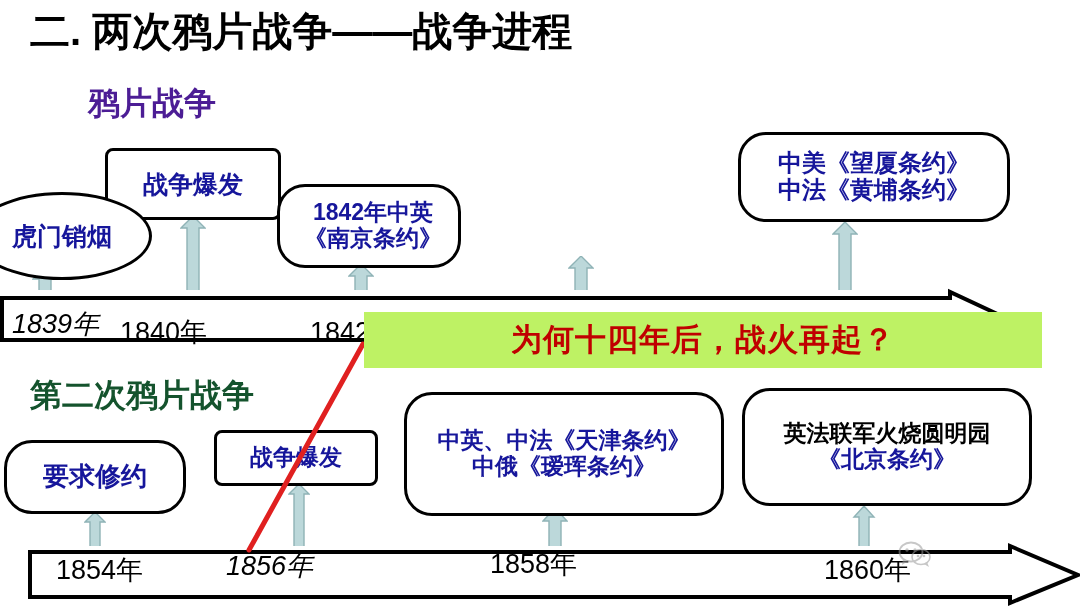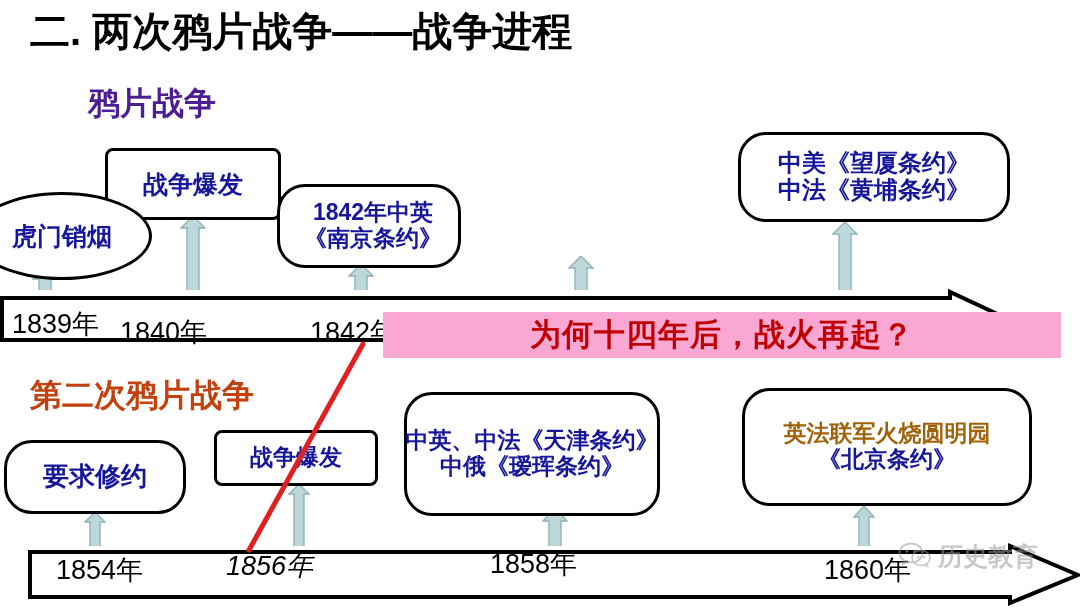--- a/index.html
+++ b/index.html
@@ -35,21 +35,21 @@
     left: 88px; top: 82px;
     font-size: 32px;
     font-weight: bold;
     color: #4c1d95;
     white-space: nowrap;
   }
   #section-title-second {
     left: 30px; top: 374px;
     font-size: 32px;
     font-weight: bold;
-    color: #c2410c;
+    color: #14532d;
     white-space: nowrap;
   }
 
   
   .box {
     box-sizing: border-box;
     background: #ffffff;
     border: 3px solid #000000;
     color: #16169b;
     font-weight: bold;
@@ -105,31 +105,31 @@
     text-align: center;
   }
   #box-war-outbreak-2 {
     left: 214px; top: 430px;
     width: 164px; height: 56px;
     font-size: 23px;
     z-index: 5;
   }
   #box-tianjin-aigun {
     left: 404px; top: 392px;
-    width: 256px; height: 124px;
+    width: 320px; height: 124px;
     font-size: 23px;
     z-index: 5;
   }
   #box-beijing {
     left: 742px; top: 388px;
     width: 290px; height: 118px;
     font-size: 23px;
     z-index: 5;
   }
-  .red-line-text { color: #a16207; }
+  .red-line-text { color: #000000; }
 
   
   .timeline {
     box-sizing: border-box;
     background: #ffffff;
   }
   #timeline-top {
     left: 0px; top: 290px;
     width: 1010px; height: 58px;
     z-index: 3;
@@ -148,23 +148,23 @@
     white-space: nowrap;
     z-index: 8;
   }
 
   
   .conn { z-index: 2; }
   .conn svg { display: block; }
 
   
   #question-banner {
-    left: 383px; top: 312px;
-    width: 678px; height: 46px;
-    background: #f9a8d4;
+    left: 364px; top: 312px;
+    width: 678px; height: 56px;
+    background: #bef264;
     display: flex;
     align-items: center;
     justify-content: center;
     z-index: 20;
   }
   #question-banner .qtext {
     color: #c00000;
     font-size: 31px;
     font-weight: bold;
     letter-spacing: 1px;
@@ -257,21 +257,21 @@
       <span class="l">中法《黄埔条约》</span>
     </span>
   </div>
 
   <div class="abs timeline" id="timeline-top">
     <svg width="1010" height="58" viewBox="0 0 1010 58">
       <polygon points="2,8 950,8 950,2 1008,29 950,56 950,50 2,50" fill="#ffffff" stroke="#000000" stroke-width="4" stroke-linejoin="miter"></polygon>
     </svg>
   </div>
 
-  <div class="abs year" style="left:12px; top:306px;">1839年</div>
+  <div class="abs year" style="left:12px; top:306px;font-style:italic;">1839年</div>
   <div class="abs year" style="left:120px; top:314px;">1840年</div>
   <div class="abs year" style="left:310px; top:314px;">1842年</div>
 
   <svg class="abs" id="red-connector" width="1080" height="608">
     <line x1="363" y1="344" x2="249" y2="550" stroke="#e02020" stroke-width="5" stroke-linecap="round"></line>
   </svg>
 
   <div class="abs" id="question-banner">
     <span class="qtext">为何十四年后，战火再起？</span>
   </div>
@@ -343,16 +343,15 @@
         <ellipse cx="13" cy="12" rx="11.5" ry="9.5" fill="none" stroke="#9a9a9a" stroke-width="1.8"></ellipse>
         <path d="M5 19 L4 25 L10 21 Z" fill="#9a9a9a"></path>
         <circle cx="9" cy="10" r="1.7" fill="#9a9a9a"></circle>
         <circle cx="17" cy="10" r="1.7" fill="#9a9a9a"></circle>
         <ellipse cx="23" cy="17" rx="9" ry="7.5" fill="none" stroke="#9a9a9a" stroke-width="1.6"></ellipse>
         <path d="M29 22 L31 27 L26 24 Z" fill="#9a9a9a"></path>
         <circle cx="20" cy="16" r="1.3" fill="#9a9a9a"></circle>
         <circle cx="26" cy="16" r="1.3" fill="#9a9a9a"></circle>
       </svg>
     </span>
-    <span class="wm-text">历史教育</span>
   </div>
 
 </div>
 
 </body></html>

